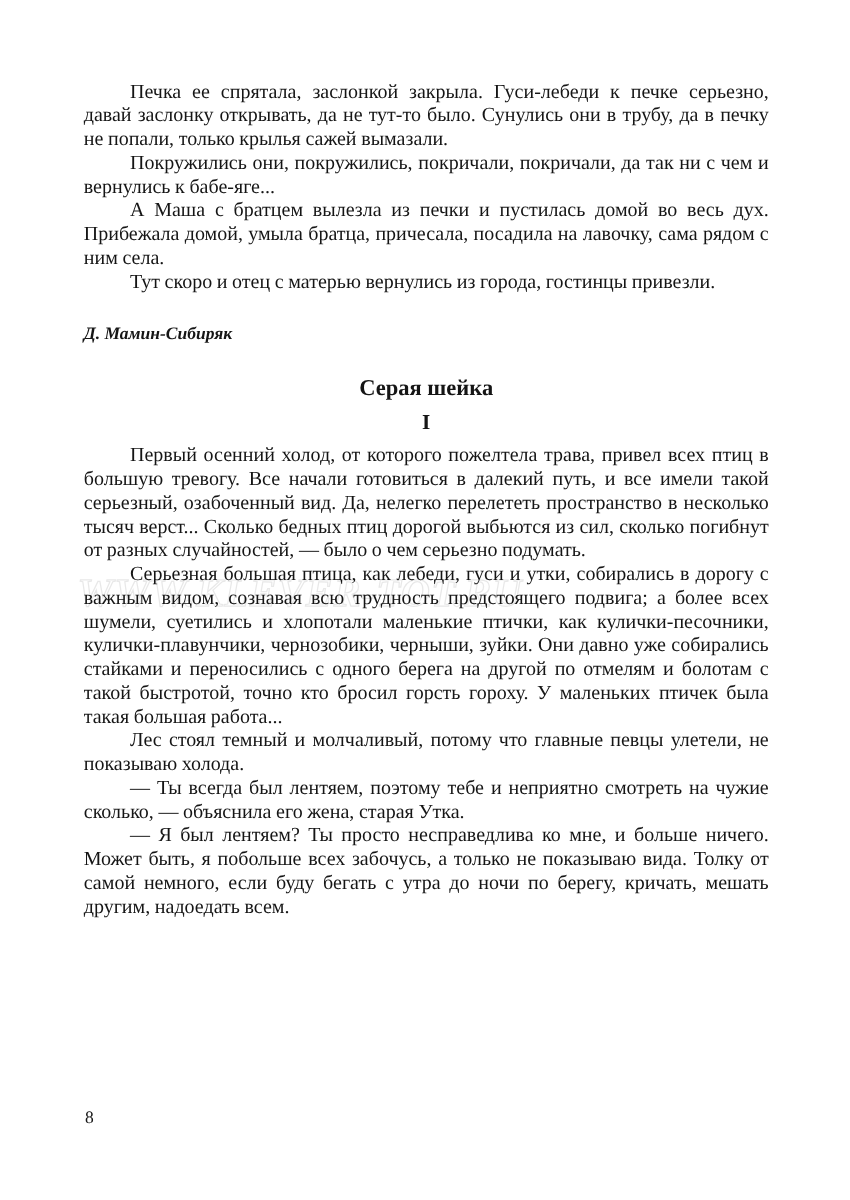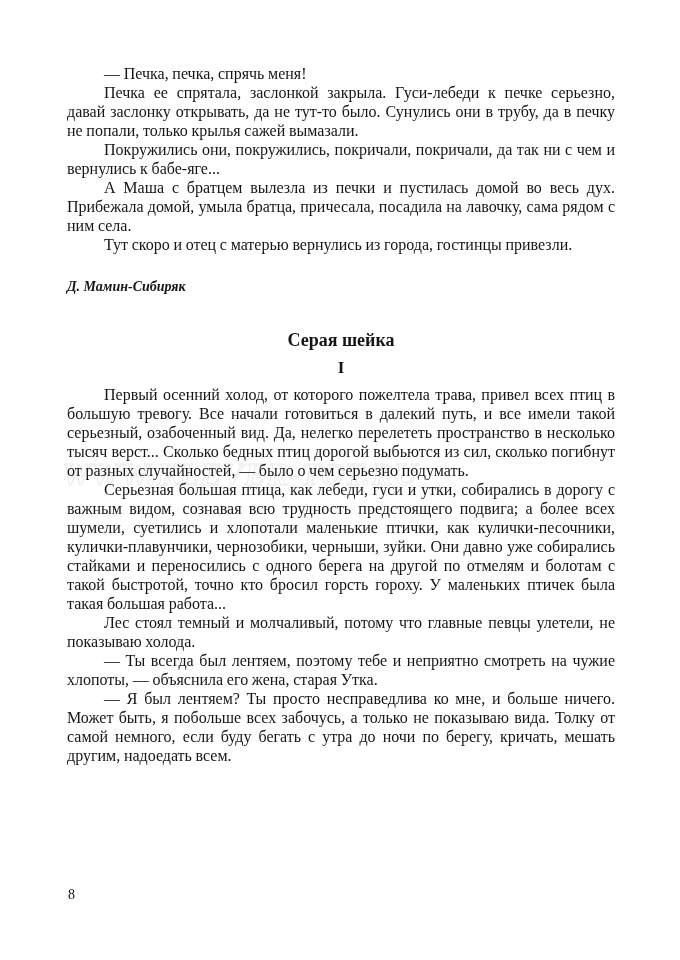--- a/index.html
+++ b/index.html
@@ -34,21 +34,21 @@
   .author-line {
     margin: 23px 0 0 0;
     font-size: 14px;
     line-height: 20px;
     font-weight: 700;
     font-style: italic;
     text-align: left;
     text-indent: 0;
   }
   .story-title {
-    margin: 32px 0 0 0;
+    margin: 21px 0 0 0;
     font-size: 18px;
     line-height: 22px;
     font-weight: 700;
     text-align: center;
     text-indent: 0;
   }
   .chapter-numeral {
     margin: 7px 0 7px 0;
     font-size: 17px;
     line-height: 20px;
@@ -87,35 +87,34 @@
 </style>
 </head>
 <body>
 
 <div class="page">
 
   <div class="watermark">WWW.KLEVER-TOT.RU</div>
 
   <div class="text-block">
 
-    <p class="body-par">— Печка, печка, спрячь меня!</p>
     <p class="body-par">Печка ее спрятала, заслонкой закрыла. Гуси-лебеди к печке серьезно, давай заслонку открывать, да не тут-то было. Сунулись они в трубу, да в печку не попали, только крылья сажей вымазали.</p>
     <p class="body-par">Покружились они, покружились, покричали, покричали, да так ни с чем и вернулись к бабе-яге...</p>
     <p class="body-par">А Маша с братцем вылезла из печки и пустилась домой во весь дух. Прибежала домой, умыла братца, причесала, посадила на лавочку, сама рядом с ним села.</p>
     <p class="body-par">Тут скоро и отец с матерью вернулись из города, гостинцы привезли.</p>
 
     <p class="author-line">Д. Мамин-Сибиряк</p>
 
     <p class="story-title">Серая шейка</p>
 
     <p class="chapter-numeral">I</p>
 
     <p class="body-par">Первый осенний холод, от которого пожелтела трава, привел всех птиц в большую тревогу. Все начали готовиться в далекий путь, и все имели такой серьезный, озабоченный вид. Да, нелегко перелететь пространство в несколько тысяч верст... Сколько бедных птиц дорогой выбьются из сил, сколько погибнут от разных случайностей, — было о чем серьезно подумать.</p>
     <p class="body-par">Серьезная большая птица, как лебеди, гуси и утки, собирались в дорогу с важным видом, сознавая всю трудность предстоящего подвига; а более всех шумели, суетились и хлопотали маленькие птички, как кулички-песочники, кулички-плавунчики, чернозобики, черныши, зуйки. Они давно уже собирались стайками и переносились с одного берега на другой по отмелям и болотам с такой быстротой, точно кто бросил горсть гороху. У маленьких птичек была такая большая работа...</p>
     <p class="body-par">Лес стоял темный и молчаливый, потому что главные певцы улетели, не показываю холода.</p>
-    <p class="body-par">— Ты всегда был лентяем, поэтому тебе и неприятно смотреть на чужие хлопоты, — объяснила его жена, старая Утка.</p>
+    <p class="body-par">— Ты всегда был лентяем, поэтому тебе и неприятно смотреть на чужие сколько, — объяснила его жена, старая Утка.</p>
     <p class="body-par">— Я был лентяем? Ты просто несправедлива ко мне, и больше ничего. Может быть, я побольше всех забочусь, а только не показываю вида. Толку от самой немного, если буду бегать с утра до ночи по берегу, кричать, мешать другим, надоедать всем.</p>
 
   </div>
 
   <div class="page-number">8</div>
 
 </div>
 
 </body></html>

